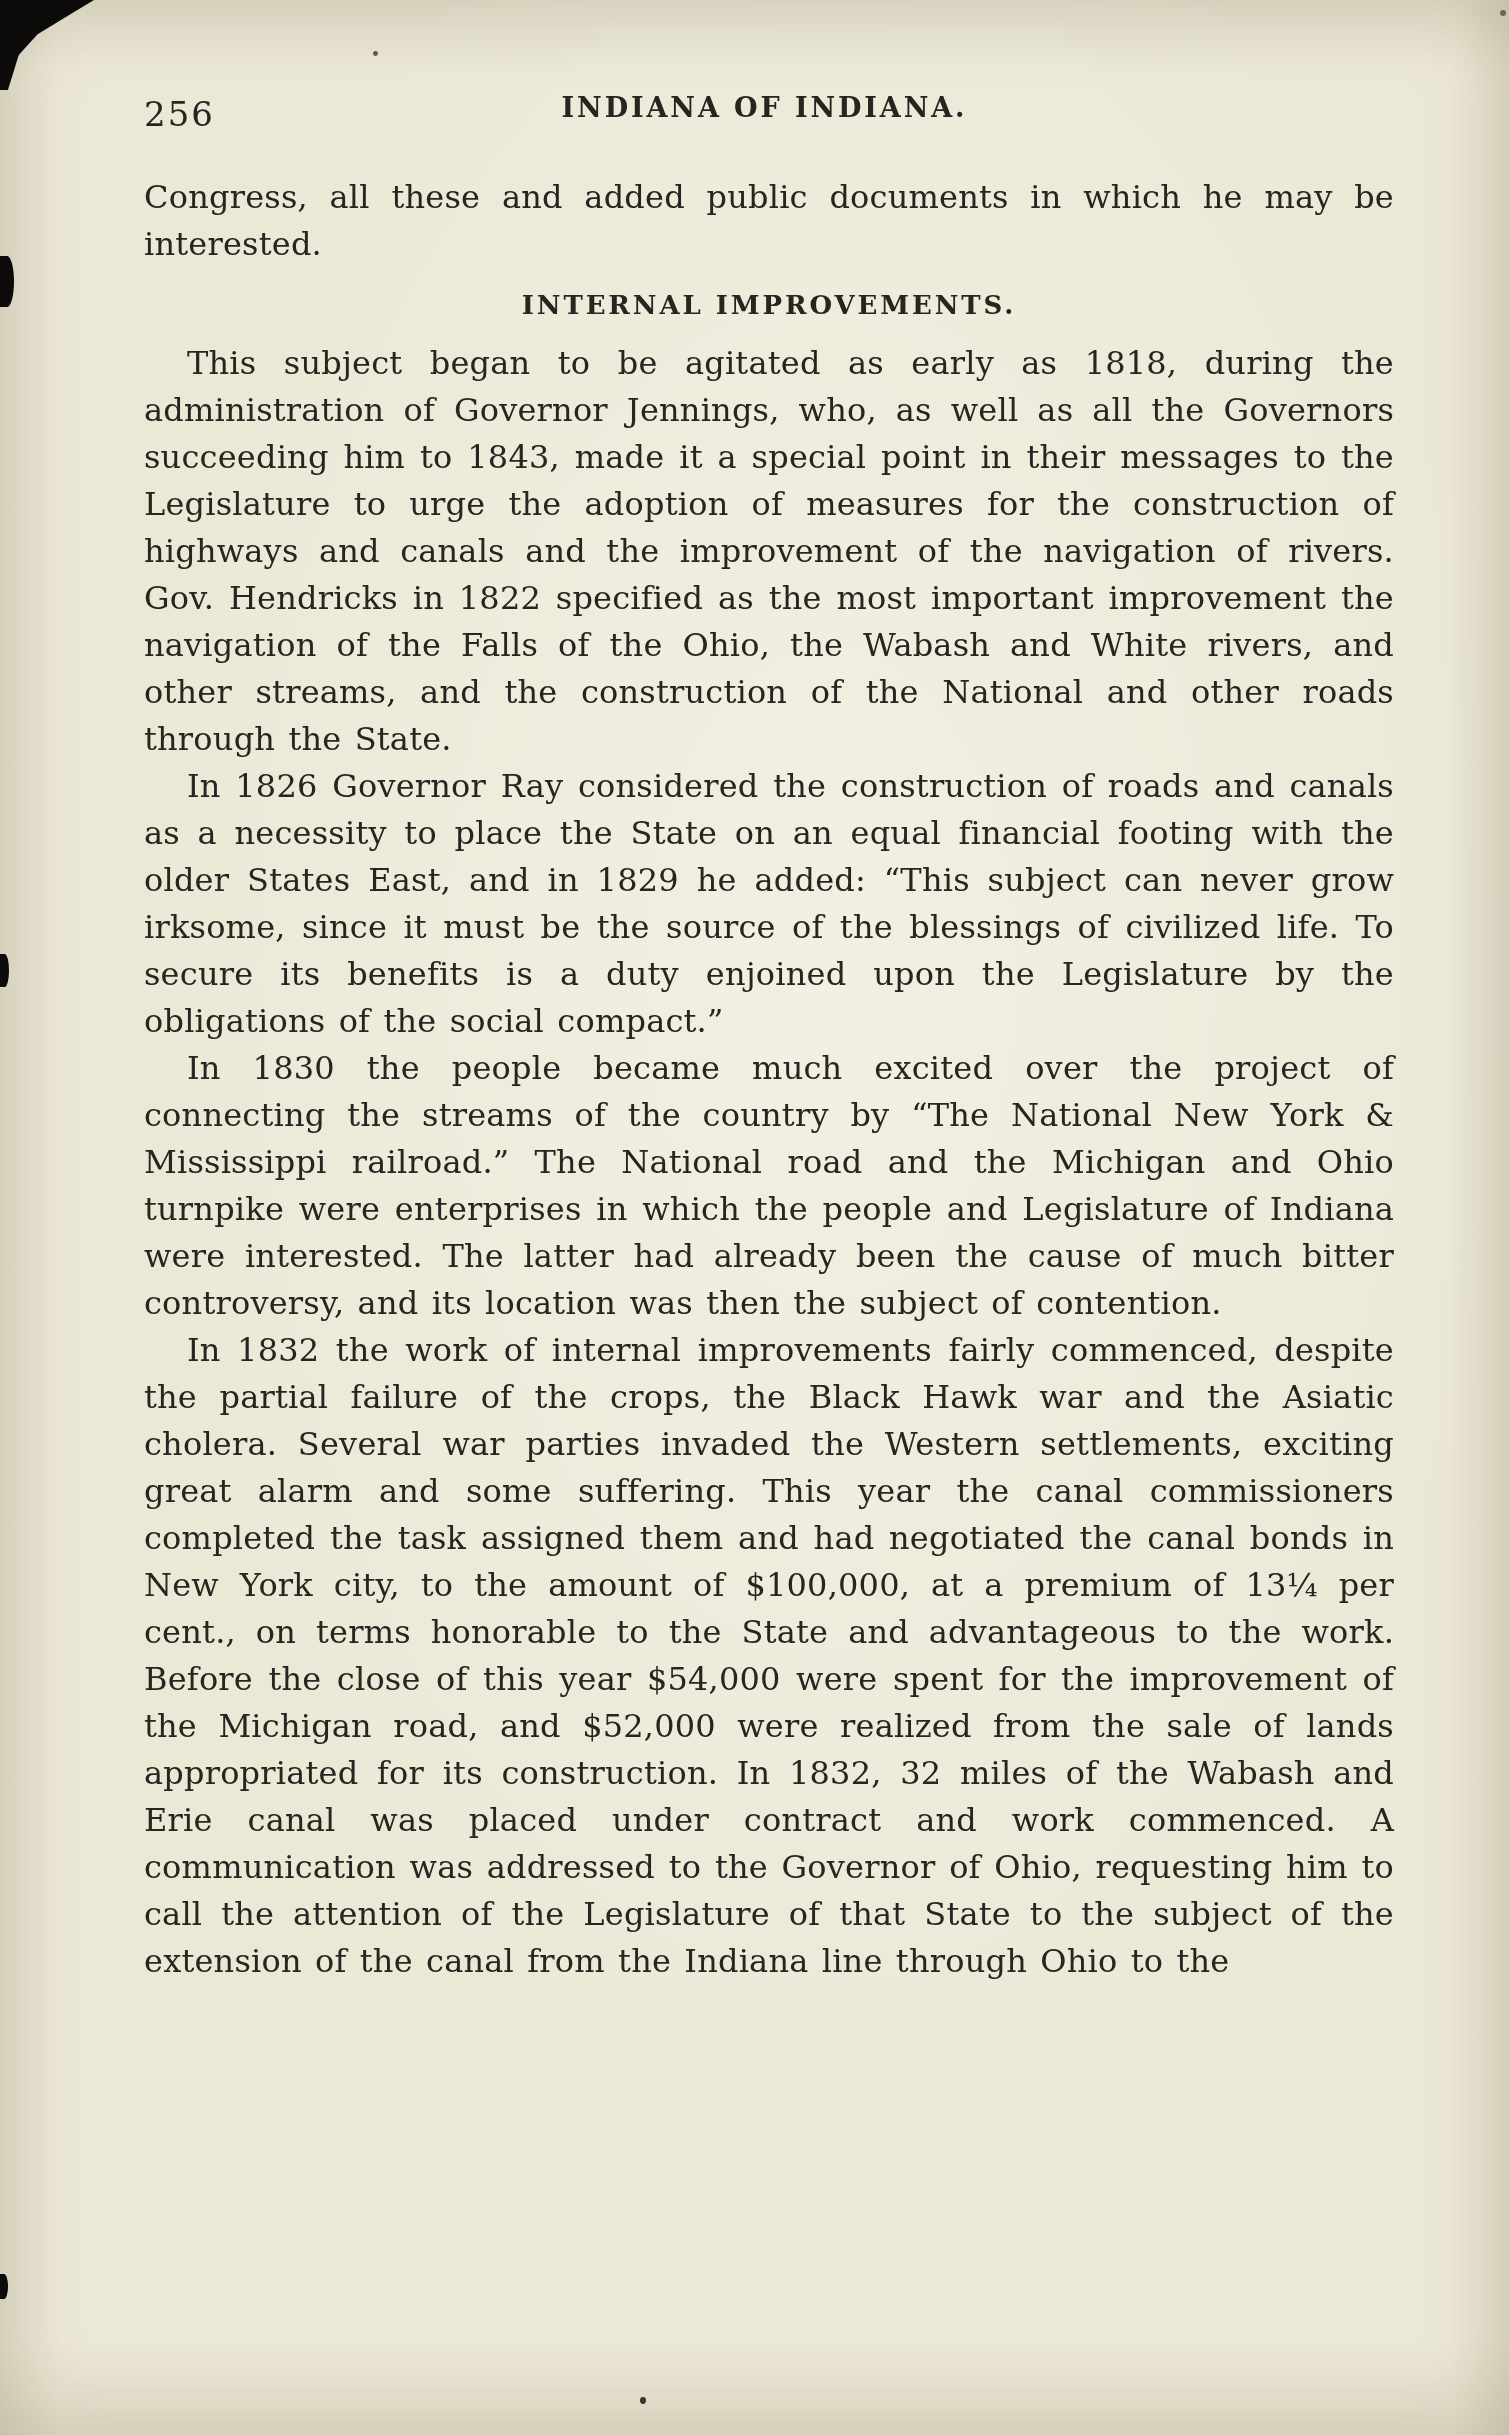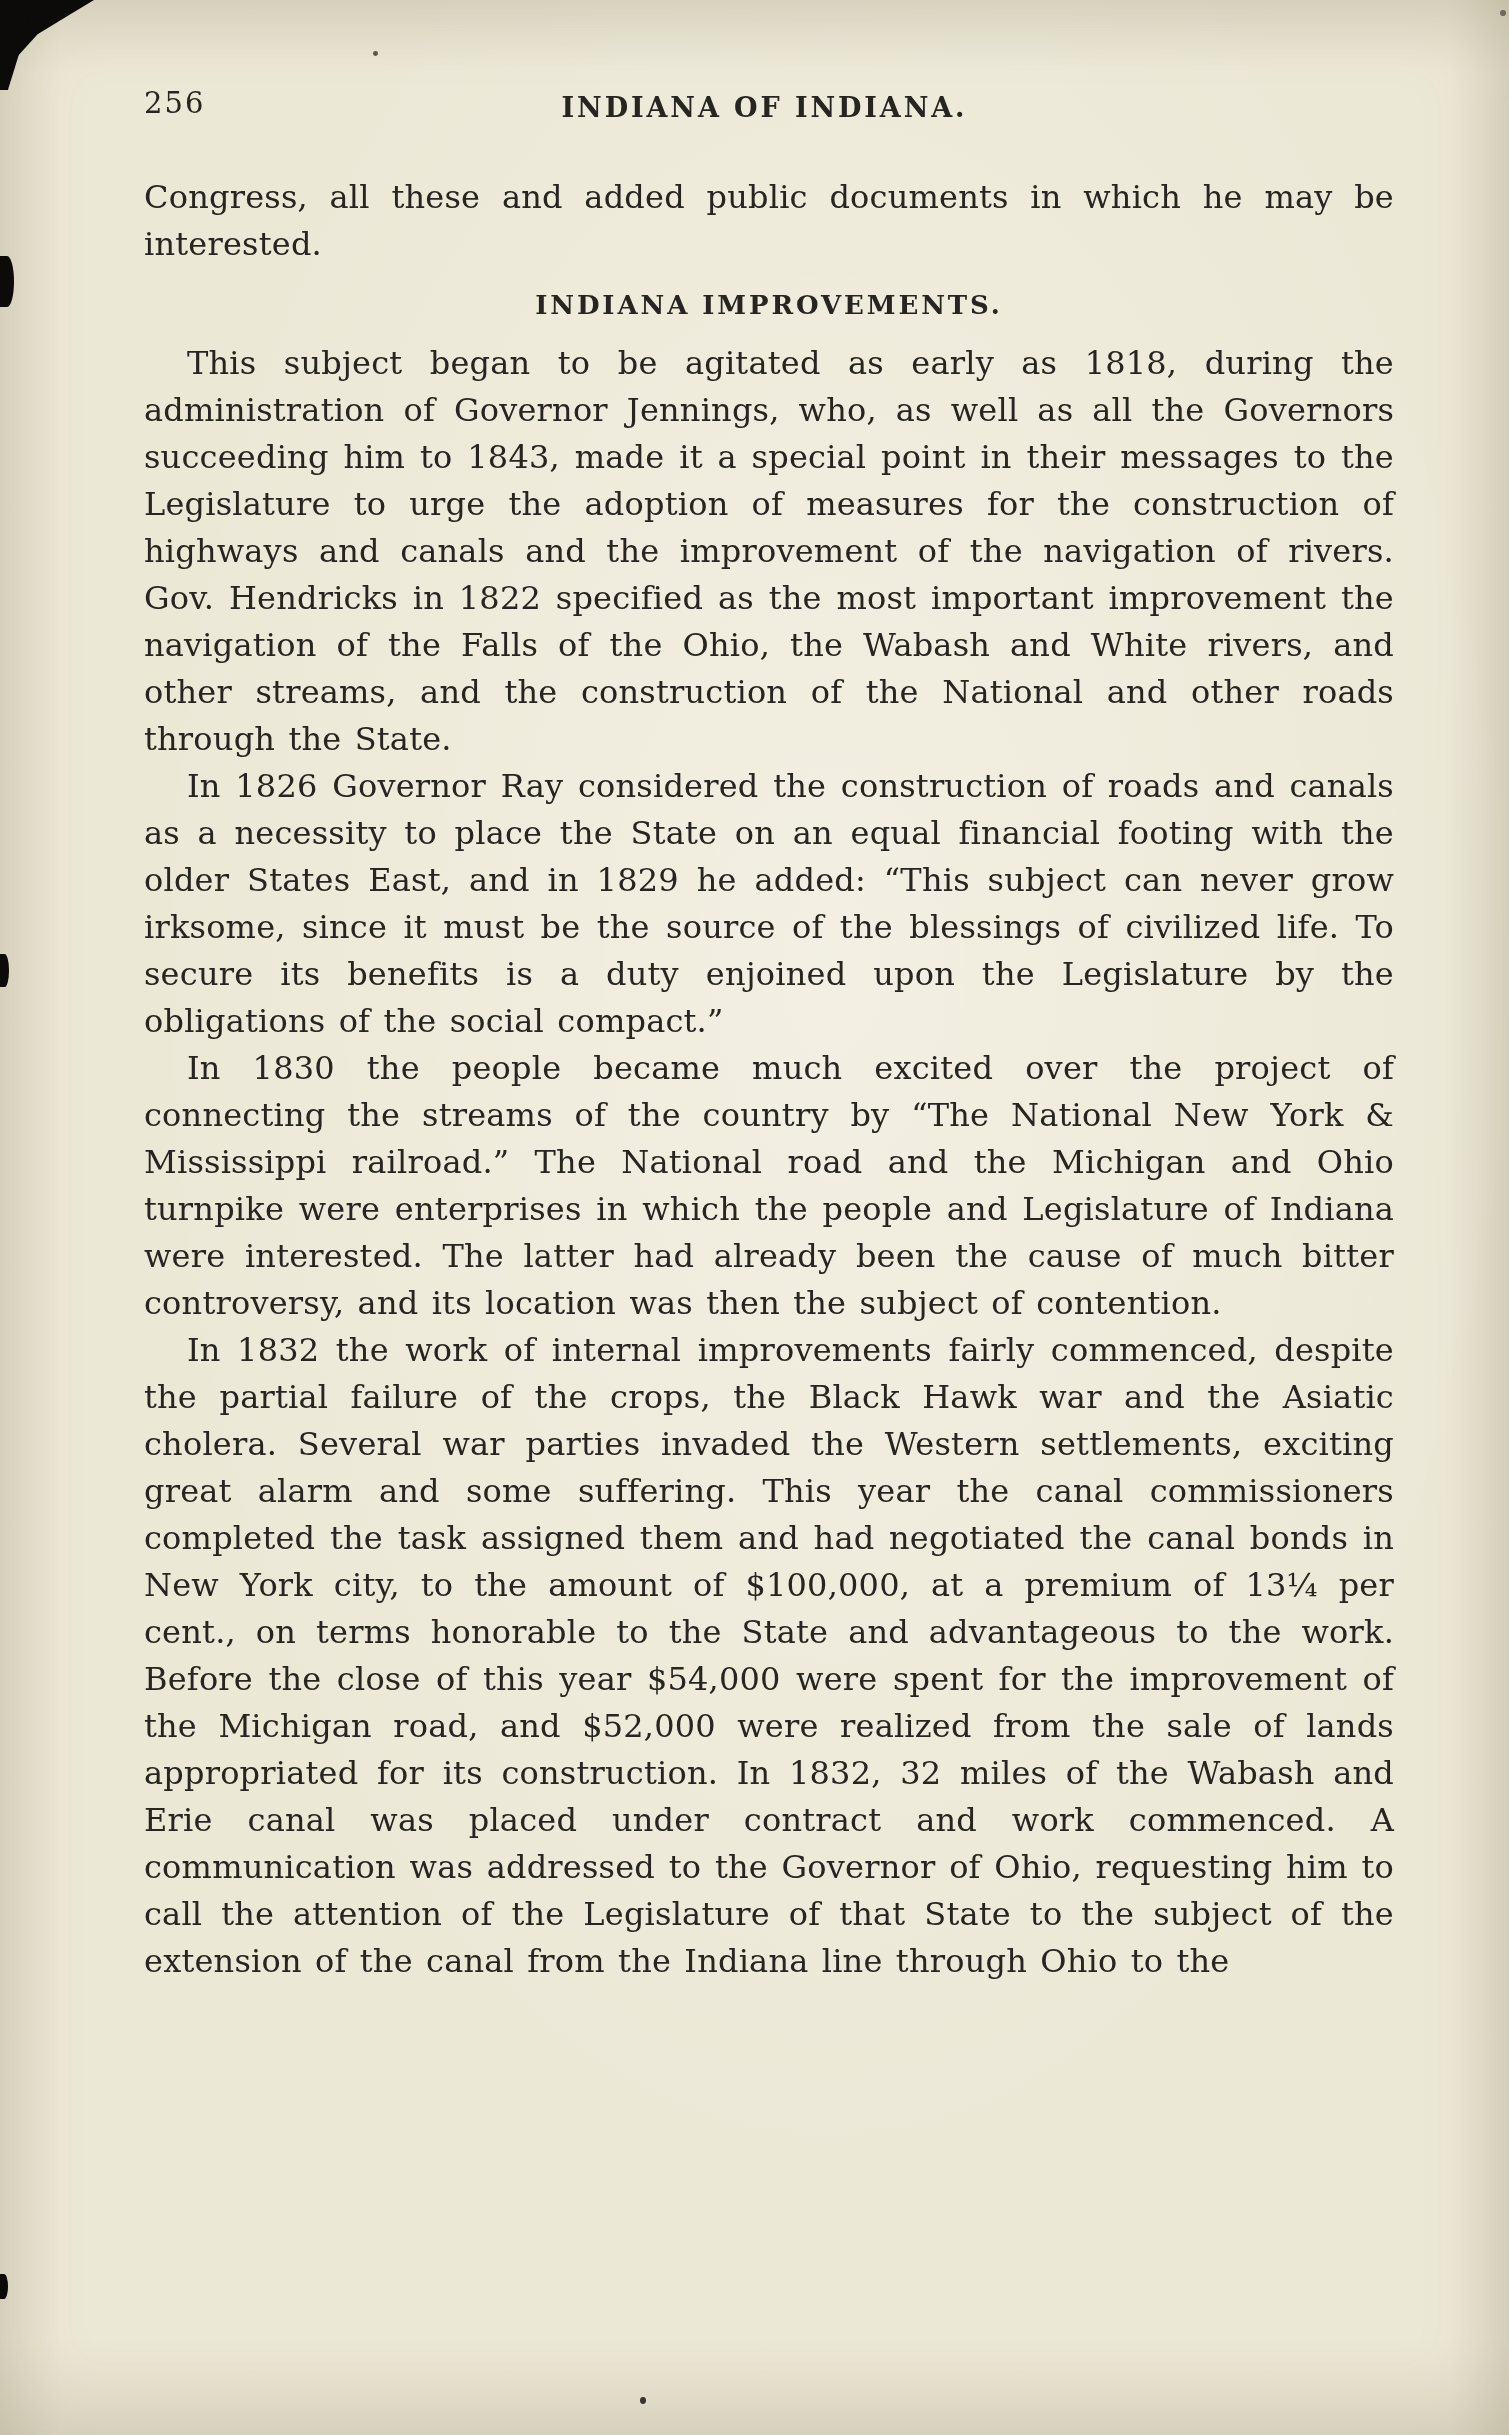--- a/index.html
+++ b/index.html
@@ -27,22 +27,22 @@
   .running-head {
     position: absolute;
     top: 86px;
     left: 144px;
     right: 125px;
     height: 47px;
   }
   .page-number {
     position: absolute;
     left: 0;
-    top: 0;
-    font-size: 29px;
+    top: 8px;
+    font-size: 34px;
     letter-spacing: 2px;
   }
   .running-title {
     position: absolute;
     left: 0;
     right: 0;
     top: 5.9px;
     text-align: center;
     font-size: 27px;
     font-weight: bold;
@@ -140,21 +140,21 @@
   <div class="artifact speck-right"></div>
 
   <div class="running-head">
     <span class="page-number">256</span>
     <span class="running-title">INDIANA OF INDIANA.</span>
   </div>
 
   <div class="text-block">
     <p class="para">Congress, all these and added public documents in which he may be interested.</p>
 
-    <h2 class="section-heading">INDIANA IMPROVEMENTS.</h2>
+    <h2 class="section-heading">INTERNAL IMPROVEMENTS.</h2>
 
     <p class="para indent">This subject began to be agitated as early as 1818, during the administration of Governor Jennings, who, as well as all the Governors succeeding him to 1843, made it a special point in their messages to the Legislature to urge the adoption of measures for the construction of highways and canals and the improvement of the navigation of rivers.  Gov. Hendricks in 1822 specified as the most important improvement the navigation of the Falls of the Ohio, the Wabash and White rivers, and other streams, and the construction of the National and other roads through the State.</p>
     <p class="para indent">In 1826 Governor Ray considered the construction of roads and canals as a necessity to place the State on an equal financial footing with the older States East, and in 1829 he added: “This subject can never grow irksome, since it must be the source of the blessings of civilized life.  To secure its benefits is a duty enjoined upon the Legislature by the obligations of the social compact.”</p>
     <p class="para indent">In 1830 the people became much excited over the project of connecting the streams of the country by “The National New York &amp; Mississippi railroad.”  The National road and the Michigan and Ohio turnpike were enterprises in which the people and Legislature of Indiana were interested.  The latter had already been the cause of much bitter controversy, and its location was then the subject of contention.</p>
     <p class="para indent">In 1832 the work of internal improvements fairly commenced, despite the partial failure of the crops, the Black Hawk war and the Asiatic cholera.  Several war parties invaded the Western settlements, exciting great alarm and some suffering.  This year the canal commissioners completed the task assigned them and had negotiated the canal bonds in New York city, to the amount of $100,000, at a premium of 13¼ per cent., on terms honorable to the State and advantageous to the work.  Before the close of this year $54,000 were spent for the improvement of the Michigan road, and $52,000 were realized from the sale of lands appropriated for its construction.  In 1832, 32 miles of the Wabash and Erie canal was placed under contract and work commenced.  A communication was addressed to the Governor of Ohio, requesting him to call the attention of the Legislature of that State to the subject of the extension of the canal from the Indiana line through Ohio to the</p>
   </div>
 
 </div>
 
 

